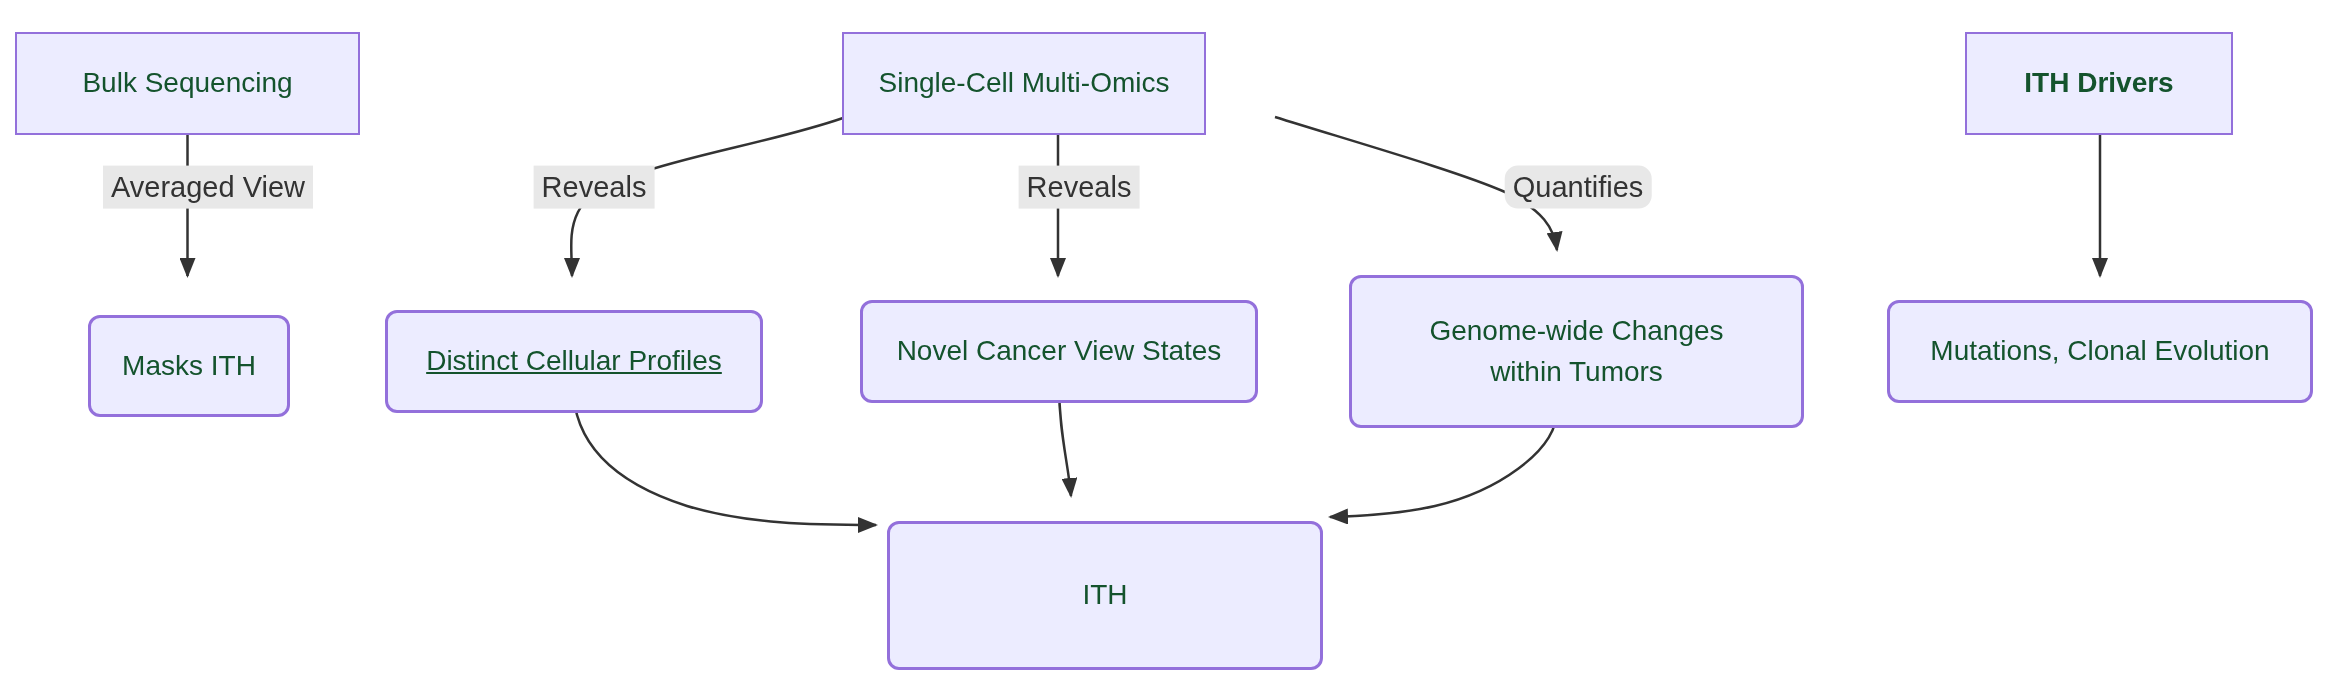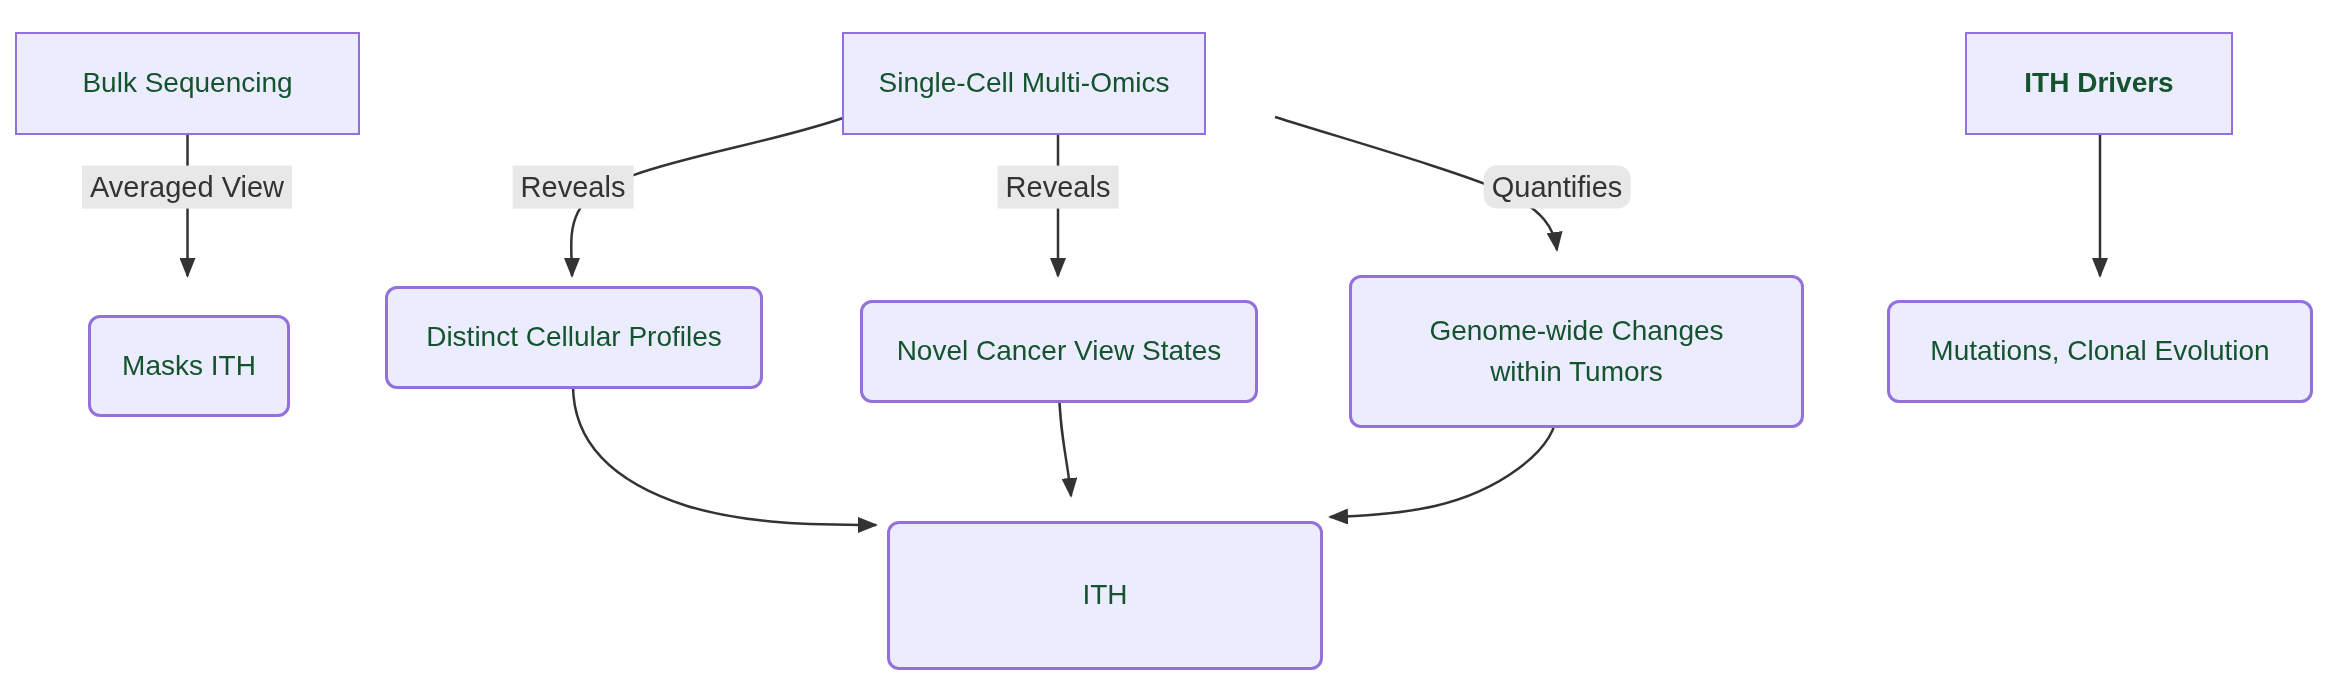--- a/index.html
+++ b/index.html
@@ -50,20 +50,21 @@
   }
   .edge-label {
     position: absolute;
     transform: translate(-50%, -50%);
     background: #e8e8e8;
     color: #333333;
     font-size: 29px;
     line-height: 1.2;
     padding: 4px 8px;
     white-space: nowrap;
+    margin-left: 21px;
   }
 </style>
 </head>
 <body>
 
 <div class="canvas">
 
   <svg class="edges-svg" viewBox="0 0 2352 675" xmlns="http://www.w3.org/2000/svg">
     <defs>
       <marker id="arrow" viewBox="0 0 20 16" refX="18" refY="8" markerWidth="20" markerHeight="16" markerUnits="userSpaceOnUse" orient="auto">
@@ -96,21 +97,21 @@
 
   <div class="edge-label" style="left:187px; top:187px;">Averaged View</div>
   <div class="edge-label" style="left:573px; top:187px;">Reveals</div>
   <div class="edge-label" style="left:1058px; top:187px;">Reveals</div>
   <div class="edge-label" style="left:1557px; top:187px;border-radius:13px;">Quantifies</div>
 
   <div class="node rounded" style="left:88px; top:297px; width:202px; height:102px;">
     <span class="line">Masks ITH</span>
   </div>
 
-  <div class="node rounded" style="left:385px; top:268px; width:378px; height:103px;">
+  <div class="node rounded" style="left:385px; top:292px; width:378px; height:103px;text-decoration:underline;">
     <span class="line">Distinct Cellular Profiles</span>
   </div>
 
   <div class="node rounded" style="left:860px; top:282px; width:398px; height:103px;">
     <span class="line">Novel Cancer View States</span>
   </div>
 
   <div class="node rounded" style="left:1349px; top:257px; width:455px; height:153px;">
     <span class="line">Genome-wide Changes</span>
     <span class="line">within Tumors</span>

